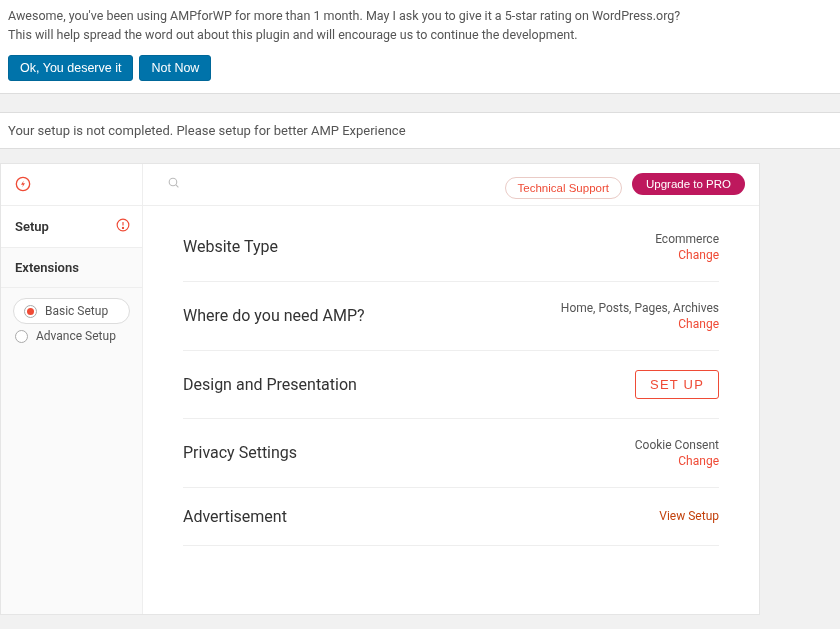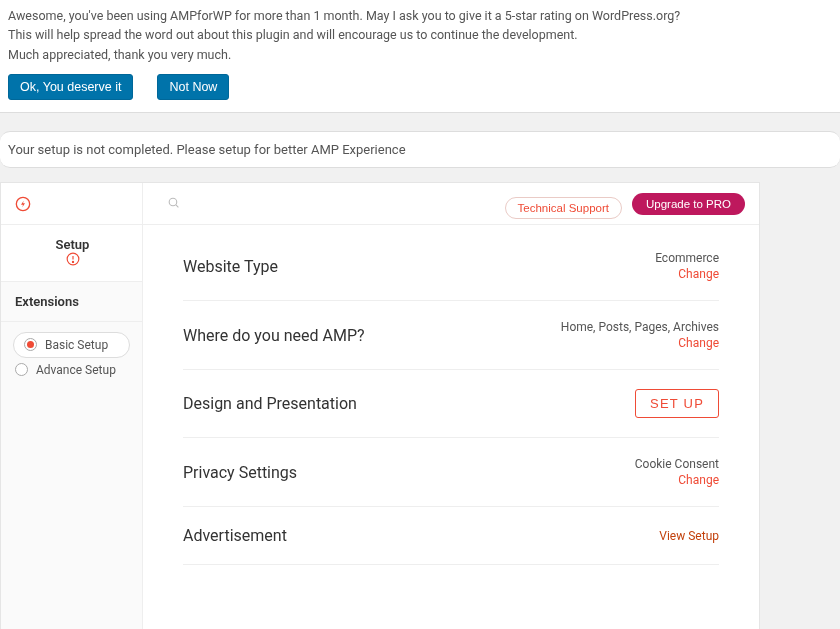--- a/index.html
+++ b/index.html
@@ -11,39 +11,38 @@
       width: 840px;
     }
     .banner1 {
       background: #fff;
       padding: 6px 8px 12px;
       color: #555;
       line-height: 1.55;
       border-bottom: 1px solid #ddd;
     }
     .banner1 p { font-size: 12.5px; }
-    .banner-buttons { margin-top: 10px; display: flex; gap: 24px; }
+    .banner-buttons { margin-top: 10px; display: flex; gap: 6px; }
     .btn-blue {
       background: #0073aa;
       color: #fff;
       border: 1px solid #006799;
       padding: 5px 11px;
       font-size: 12.5px;
       border-radius: 3px;
       cursor: pointer;
     }
     .banner2 {
       background: #fff;
       padding: 10px 8px;
       color: #555;
       font-size: 13px;
       margin-top: 18px;
       border-top: 1px solid #ddd;
       border-bottom: 1px solid #ddd;
-      border-radius: 10px;
     }
     .panel-wrap {
       margin-top: 14px;
       display: flex;
       background: #fff;
       border: 1px solid #e5e5e5;
       width: 760px;
     }
     .sidebar {
       width: 142px;
@@ -64,33 +63,32 @@
     }
     .sidebar-setup {
       display: flex;
       align-items: center;
       justify-content: space-between;
       padding: 12px 12px 12px 14px;
       font-weight: 600;
       color: #333;
       background: #fff;
       border-bottom: 1px solid #eee;
-      flex-direction: column;
     }
     .warn-icon { color: #ef4b36; font-size: 13px; }
     .sidebar-ext {
       padding: 12px 14px;
       font-weight: 600;
       color: #333;
       border-bottom: 1px solid #eee;
     }
     .setup-options { padding: 10px 12px; }
     .radio-row {
       display: flex;
-      align-items: flex-start;
+      align-items: flex-end;
       gap: 8px;
       padding: 5px 2px;
       font-size: 12px;
       color: #555;
       cursor: pointer;
     }
     .radio-row.active {
       border: 1px solid #ddd;
       border-radius: 14px;
       padding: 5px 10px;
@@ -174,21 +172,20 @@
       border-radius: 3px;
       cursor: pointer;
     }
   </style>
 </head>
 <body>
 
 <div class="banner1">
   <p>Awesome, you've been using AMPforWP for more than 1 month. May I ask you to give it a 5-star rating on WordPress.org?</p>
   <p>This will help spread the word out about this plugin and will encourage us to continue the development.</p>
-  <p>Much appreciated, thank you very much.</p>
   <div class="banner-buttons">
     <button class="btn-blue">Ok, You deserve it</button>
     <button class="btn-blue">Not Now</button>
   </div>
 </div>
 
 <div class="banner2">
   <span>Your setup is not completed. Please setup for better AMP Experience</span>
 </div>
 

